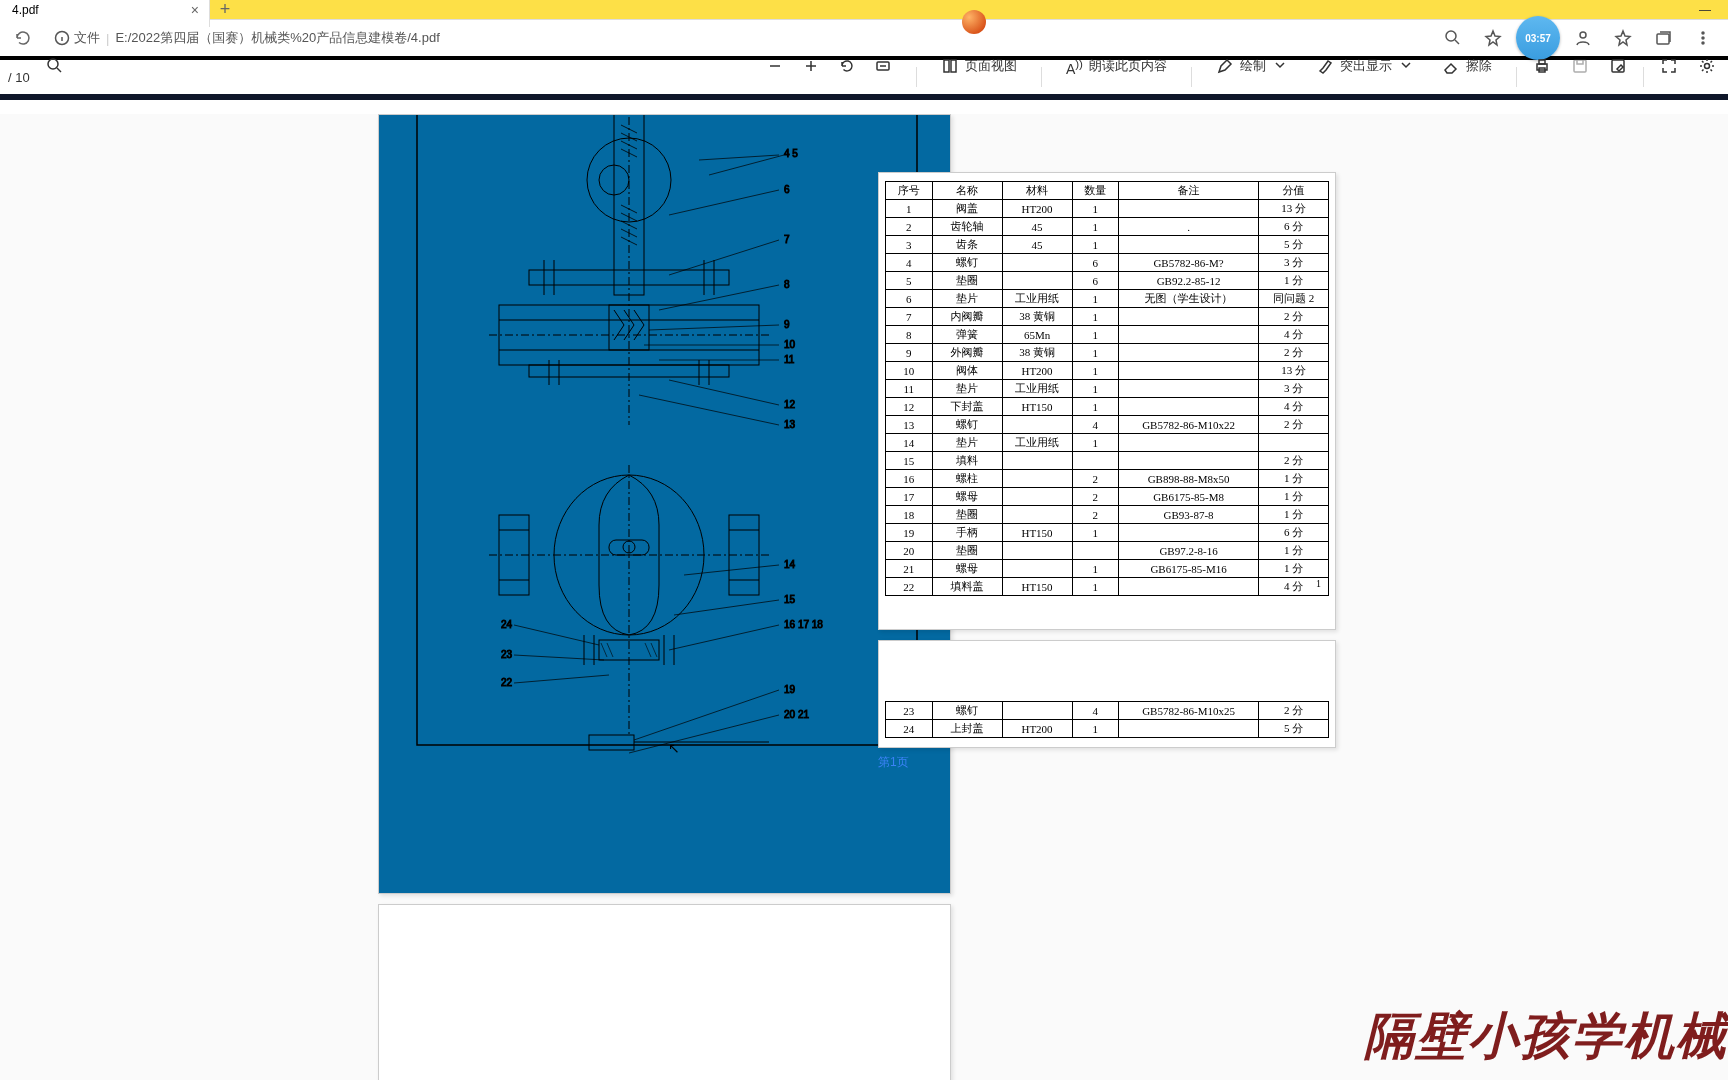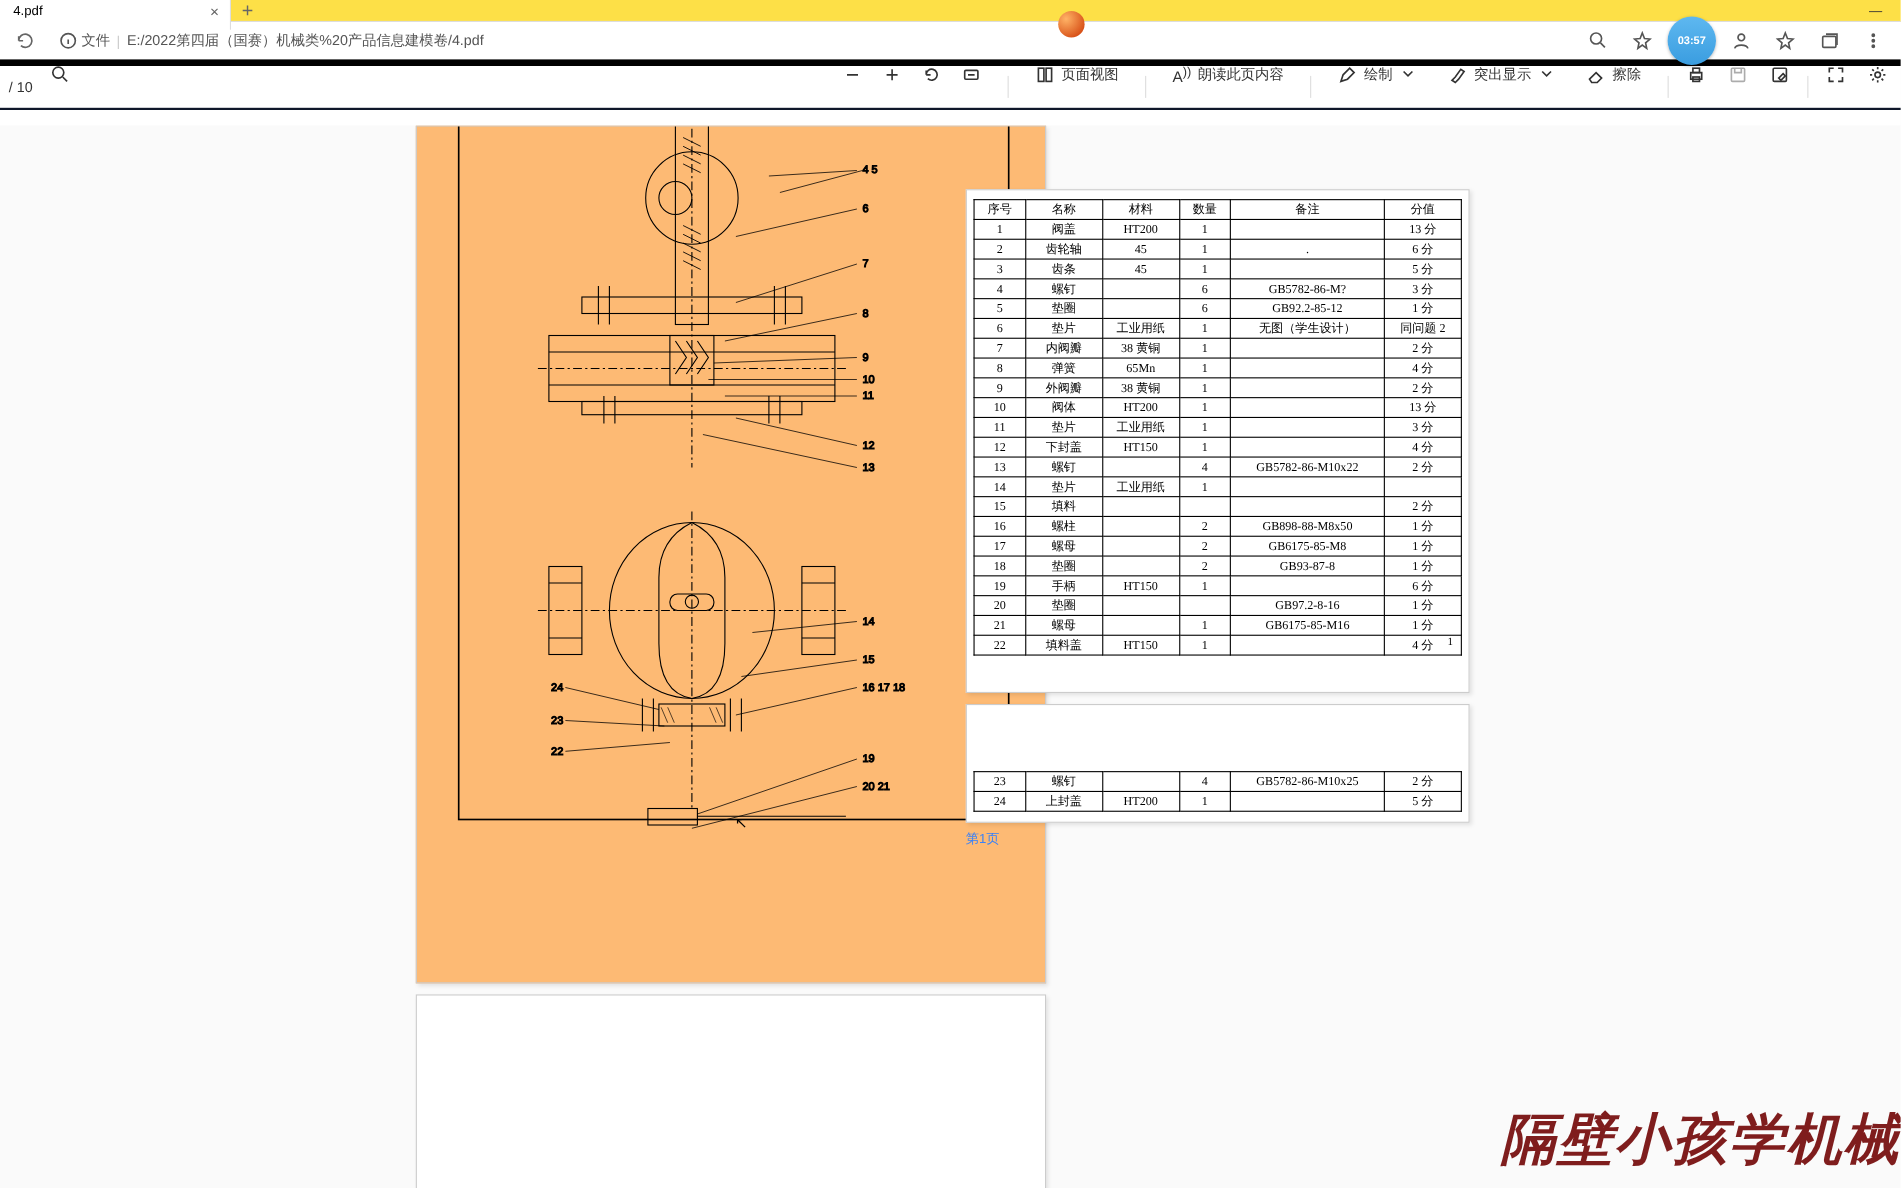--- a/index.html
+++ b/index.html
@@ -7,41 +7,41 @@
 
 
 .tabbar { height: 20px; background: #fde047; display: flex; align-items: center; border-bottom: 1px solid #ddd; }
 .tab { height: 34px; width: 210px; background: #fff; border-right: 1px solid #ddd; display: flex; align-items: center; padding: 0 12px; font-size: 12px; position: relative; }
 .tab .close { position: absolute; right: 10px; font-size: 14px; color: #666; cursor: pointer; }
 .newtab { width: 30px; text-align: center; font-size: 18px; color: #666; cursor: pointer; }
 .winctrl { margin-left: auto; display: flex; }
 .winbtn { width: 46px; height: 34px; display: flex; align-items: center; justify-content: center; color: #333; font-size: 12px; }
 
 
-.addrbar { height: 40px; display: flex; align-items: center; padding: 0 8px; border-bottom: 6px solid #000000; background: #fff; gap: 6px; }
+.addrbar { height: 40px; display: flex; align-items: center; padding: 0 8px; border-bottom: 4px solid #000000; background: #fff; gap: 6px; }
 .navbtn { width: 30px; height: 30px; display: flex; align-items: center; justify-content: center; color: #666; font-size: 16px; }
 .urlarea { flex: 1; display: flex; align-items: center; height: 32px; border-radius: 16px; padding: 0 10px; font-size: 13px; color: #555; gap: 6px; }
 .urlbadge { display: flex; align-items: center; gap: 4px; }
 .sep { color: #ccc; }
 .rightbtns { display: flex; align-items: center; gap: 6px; }
 .ibtn { width: 34px; height: 34px; display: flex; align-items: center; justify-content: center; color: #555; font-size: 16px; border-radius: 4px; }
 .clock { width: 44px; height: 44px; border-radius: 50%; background: linear-gradient(180deg,#5eb8f0,#3a9de0); color: #fff; display: flex; align-items: center; justify-content: center; font-size: 10px; font-weight: bold; box-shadow: 0 1px 3px rgba(0,0,0,0.3); }
 
 
-.toolbar { height: 40px; display: flex; align-items: center; padding: 0 8px; border-bottom: 2px solid #0f172a; font-size: 13px; color: #333; }
+.toolbar { height: 40px; display: flex; align-items: center; padding: 0 8px; border-bottom: 6px solid #0f172a; font-size: 13px; color: #333; }
 .tleft { display: flex; align-items: center; gap: 12px; }
 .tgroup { display: flex; align-items: center; gap: 10px; }
 .tbtn { display: flex; gap: 6px; cursor: pointer; height: 40px; padding: 0 4px; }
 .tmid { margin-left: auto; display: flex; align-items: center; gap: 20px; }
 .tright { margin-left: 20px; display: flex; align-items: center; gap: 12px; }
 .vbar { width: 1px; height: 20px; background: #ddd; }
 
 
 .viewer { position: absolute; top: 114px; left: 0; right: 0; bottom: 0; background: #fafafa; overflow: hidden; }
-.page1 { position: absolute; left: 378px; top: 0; width: 573px; height: 780px; background: #fdba74; border: 1px solid #ccc; box-shadow: 2px 2px 4px rgba(0,0,0,0.1); }
+.page1 { position: absolute; left: 378px; top: 0; width: 573px; height: 780px; background: #0369a1; border: 1px solid #ccc; box-shadow: 2px 2px 4px rgba(0,0,0,0.1); }
 .page1b { position: absolute; left: 378px; top: 790px; width: 573px; height: 200px; background: #fff; border: 1px solid #ccc; box-shadow: 2px 2px 4px rgba(0,0,0,0.1); }
 .panel { position: absolute; left: 878px; top: 58px; width: 458px; height: 458px; background: #fff; border: 1px solid #ccc; box-shadow: 2px 2px 4px rgba(0,0,0,0.1); }
 .panel2 { position: absolute; left: 878px; top: 526px; width: 458px; height: 108px; background: #fff; border: 1px solid #ccc; box-shadow: 2px 2px 4px rgba(0,0,0,0.1); }
 .pagenum { position: absolute; left: 878px; top: 640px; font-size: 12px; color: #3b82f6; }
 
 
 .drawing { stroke: #000; stroke-width: 1; fill: none; }
 .callout { font-size: 10px; fill: #000; font-family: Arial; }
 
 

